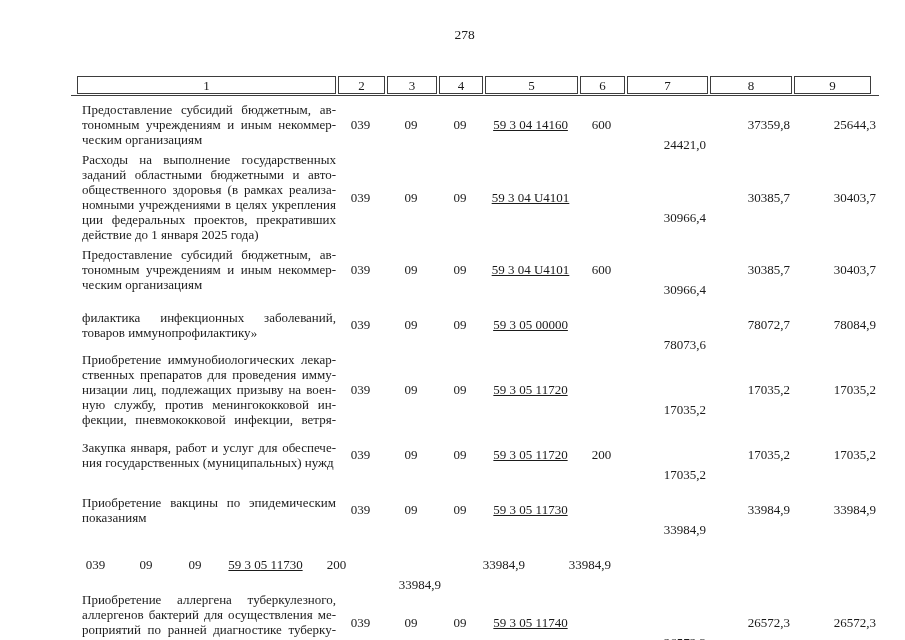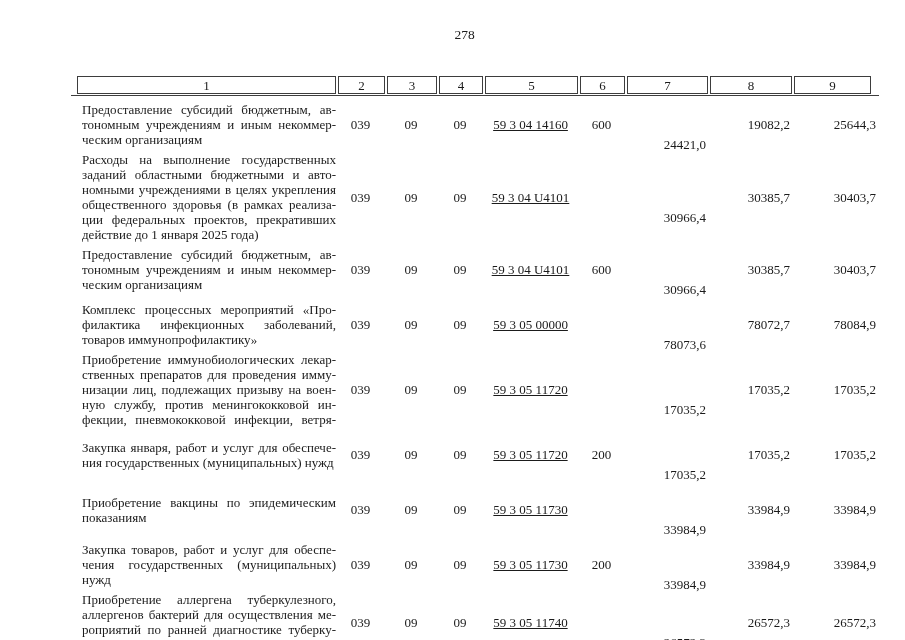--- a/index.html
+++ b/index.html
@@ -95,29 +95,29 @@
           <div class="dline">Предоставление субсидий бюджетным, ав-</div>
           <div class="dline">тономным учреждениям и иным некоммер-</div>
           <div class="dline last">ческим организациям</div>
         </div>
         <div class="c c2">039</div>
         <div class="c c3">09</div>
         <div class="c c4">09</div>
         <div class="c c5">59 3 04 14160</div>
         <div class="c c6">600</div>
         <div class="c c7">24421,0</div>
-        <div class="c c8">19082,2</div>
+        <div class="c c8">37359,8</div>
         <div class="c c9">25644,3</div>
       </div>
       <div class="trow">
         <div class="c c1">
           <div class="dline">Расходы на выполнение государственных</div>
           <div class="dline">заданий областными бюджетными и авто-</div>
+          <div class="dline">общественного здоровья (в рамках реализа-</div>
           <div class="dline">номными учреждениями в целях укрепления</div>
-          <div class="dline">общественного здоровья (в рамках реализа-</div>
           <div class="dline">ции федеральных проектов, прекративших</div>
           <div class="dline last">действие до 1 января 2025 года)</div>
         </div>
         <div class="c c2">039</div>
         <div class="c c3">09</div>
         <div class="c c4">09</div>
         <div class="c c5">59 3 04 U4101</div>
         <div class="c c6"></div>
         <div class="c c7">30966,4</div>
         <div class="c c8">30385,7</div>
@@ -133,21 +133,20 @@
         <div class="c c3">09</div>
         <div class="c c4">09</div>
         <div class="c c5">59 3 04 U4101</div>
         <div class="c c6">600</div>
         <div class="c c7">30966,4</div>
         <div class="c c8">30385,7</div>
         <div class="c c9">30403,7</div>
       </div>
       <div class="trow">
         <div class="c c1">
-          <div class="dline">Комплекс процессных мероприятий «Про-</div>
           <div class="dline">филактика инфекционных заболеваний,</div>
           <div class="dline last">товаров иммунопрофилактику»</div>
         </div>
         <div class="c c2">039</div>
         <div class="c c3">09</div>
         <div class="c c4">09</div>
         <div class="c c5">59 3 05 00000</div>
         <div class="c c6"></div>
         <div class="c c7">78073,6</div>
         <div class="c c8">78072,7</div>
@@ -192,25 +191,20 @@
         <div class="c c2">039</div>
         <div class="c c3">09</div>
         <div class="c c4">09</div>
         <div class="c c5">59 3 05 11730</div>
         <div class="c c6"></div>
         <div class="c c7">33984,9</div>
         <div class="c c8">33984,9</div>
         <div class="c c9">33984,9</div>
       </div>
       <div class="trow">
-        <div class="c c1">
-          <div class="dline">Закупка товаров, работ и услуг для обеспе-</div>
-          <div class="dline">чения государственных (муниципальных)</div>
-          <div class="dline last">нужд</div>
-        </div>
         <div class="c c2">039</div>
         <div class="c c3">09</div>
         <div class="c c4">09</div>
         <div class="c c5">59 3 05 11730</div>
         <div class="c c6">200</div>
         <div class="c c7">33984,9</div>
         <div class="c c8">33984,9</div>
         <div class="c c9">33984,9</div>
       </div>
       <div class="trow">

